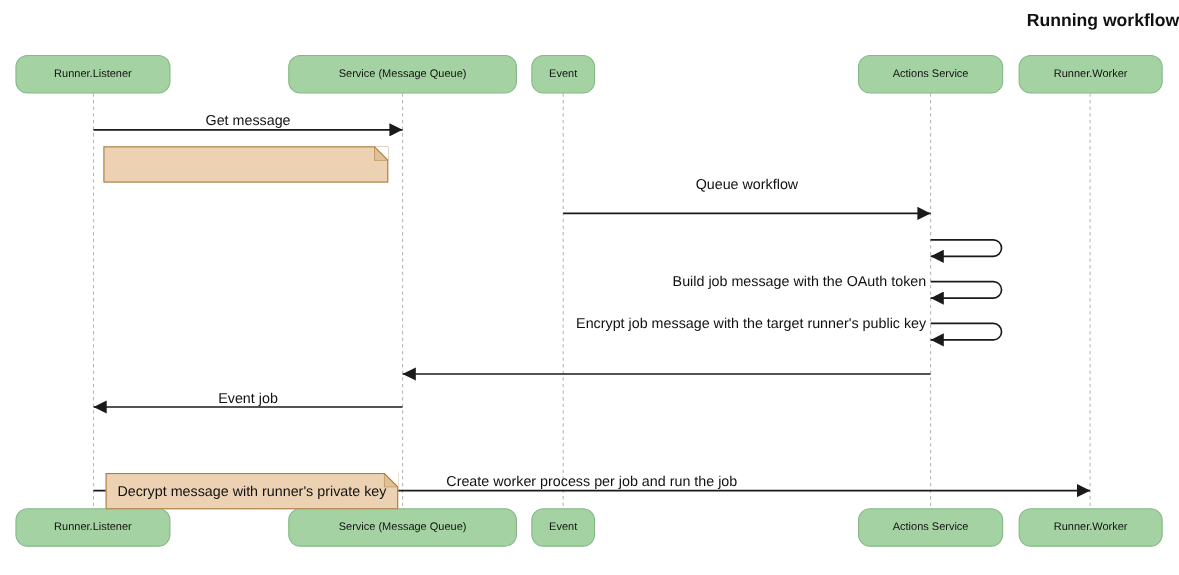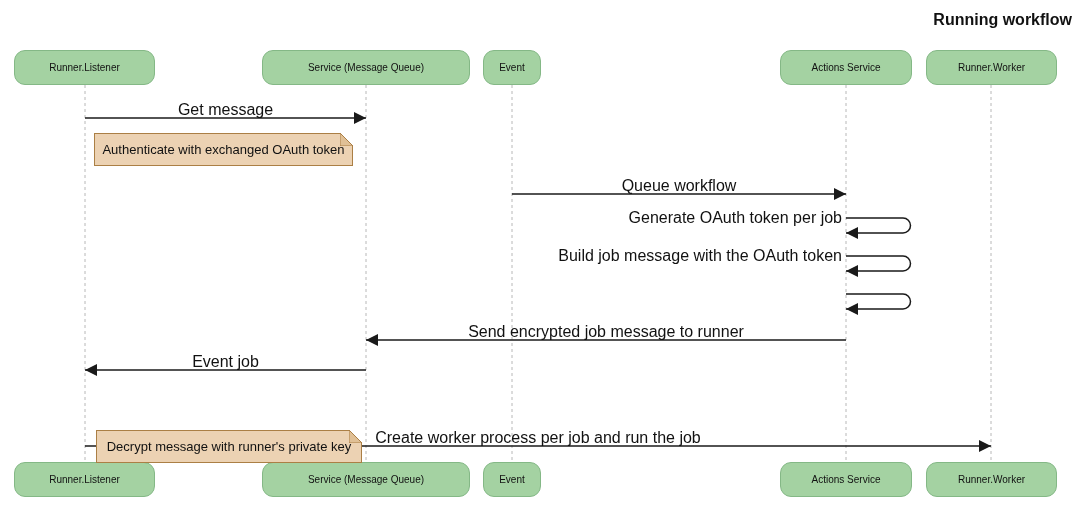--- a/index.html
+++ b/index.html
@@ -29,21 +29,21 @@
   .pbox {
     position:absolute; height:35px;
     background:var(--participant-fill);
     border:1px solid var(--participant-border);
     border-radius:11px;
     box-sizing:border-box;
     display:flex; align-items:center; justify-content:center;
     font-size:10px; white-space:nowrap;
   }
   .msg-label {
-    position:absolute; font-size:16px; line-height:15px;
+    position:absolute; font-size:13px; line-height:15px;
     white-space:nowrap; text-align:center;
   }
   .msg-label.right { text-align:right; }
   .note {
     position:absolute; height:33px;
     background:var(--note-fill);
     border:1px solid var(--note-border);
     box-sizing:border-box;
     display:flex; align-items:center; justify-content:center;
     font-size:13px; white-space:nowrap;
@@ -86,29 +86,27 @@
   <div class="pbox" style="left:780px; top:50px; width:132px;">Actions Service</div>
   <div class="pbox" style="left:926px; top:50px; width:131px;">Runner.Worker</div>
 
   <div class="pbox" style="left:14px;  top:462px; width:141px;">Runner.Listener</div>
   <div class="pbox" style="left:262px; top:462px; width:208px;">Service (Message Queue)</div>
   <div class="pbox" style="left:483px; top:462px; width:58px;">Event</div>
   <div class="pbox" style="left:780px; top:462px; width:132px;">Actions Service</div>
   <div class="pbox" style="left:926px; top:462px; width:131px;">Runner.Worker</div>
 
   <div class="msg-label" style="left:85px;  top:102px; width:281px;">Get message</div>
-  <div class="msg-label" style="left:512px; top:178px; width:334px;">Queue workflow</div>
-  <div class="msg-label right" style="left:342px; top:210px; width:500px;">Generate OAuth token per job</div>
+  <div class="msg-label" style="left:512px; top:160px; width:334px;">Queue workflow</div>
   <div class="msg-label right" style="left:342px; top:248px; width:500px;">Build job message with the OAuth token</div>
-  <div class="msg-label" style="left:366px; top:324px; width:480px;">Send encrypted job message to runner</div>
+  <div class="msg-label right" style="left:342px; top:286px; width:500px;">Encrypt job message with the target runner's public key</div>
   <div class="msg-label" style="left:85px;  top:354px; width:281px;">Event job</div>
   <div class="msg-label" style="left:85px;  top:430px; width:906px;">Create worker process per job and run the job</div>
 
   <div class="note" style="left:94px; top:133px; width:259px;">
-    <span>Authenticate with exchanged OAuth token</span>
     <svg class="fold" width="13" height="13" viewBox="0 0 13 13">
       <polygon points="0,0 13,0 13,13" fill="#ffffff"></polygon>
       <polygon points="0,0 13,13 0,13" fill="#e0c096" stroke="#ab7f45" stroke-width="1"></polygon>
     </svg>
   </div>
   <div class="note" style="left:96px; top:383px; width:266px;margin-top:47px;">
     <span>Decrypt message with runner's private key</span>
     <svg class="fold" width="13" height="13" viewBox="0 0 13 13">
       <polygon points="0,0 13,0 13,13" fill="#ffffff"></polygon>
       <polygon points="0,0 13,13 0,13" fill="#e0c096" stroke="#ab7f45" stroke-width="1"></polygon>

